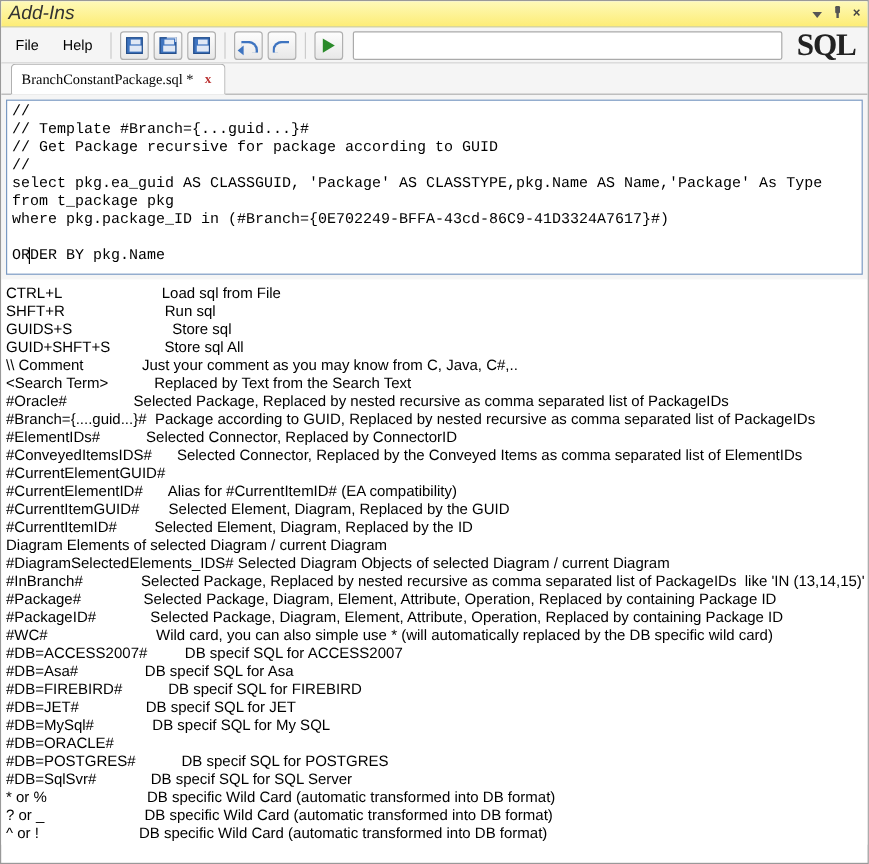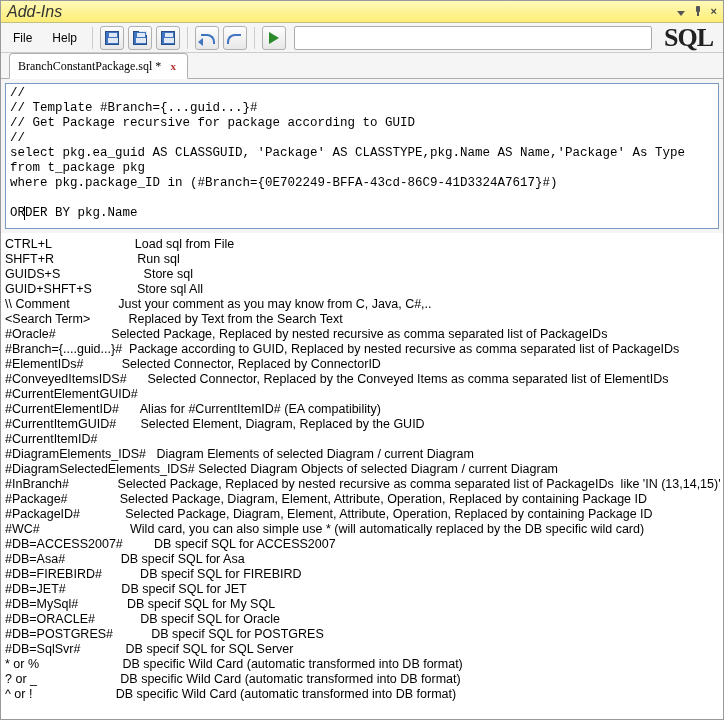--- a/index.html
+++ b/index.html
@@ -253,31 +253,31 @@
     <div class="help-row"><span class="help-key">GUID+SHFT+S             </span><span class="help-val">Store sql All</span></div>
     <div class="help-row"><span class="help-key">\\ Comment              </span><span class="help-val">Just your comment as you may know from C, Java, C#,..</span></div>
     <div class="help-row"><span class="help-key">&lt;Search Term&gt;           </span><span class="help-val">Replaced by Text from the Search Text</span></div>
     <div class="help-row"><span class="help-key">#Oracle#                </span><span class="help-val">Selected Package, Replaced by nested recursive as comma separated list of PackageIDs</span></div>
     <div class="help-row"><span class="help-key">#Branch={....guid...}#  </span><span class="help-val">Package according to GUID, Replaced by nested recursive as comma separated list of PackageIDs</span></div>
     <div class="help-row"><span class="help-key">#ElementIDs#           </span><span class="help-val">Selected Connector, Replaced by ConnectorID</span></div>
     <div class="help-row"><span class="help-key">#ConveyedItemsIDS#      </span><span class="help-val">Selected Connector, Replaced by the Conveyed Items as comma separated list of ElementIDs</span></div>
     <div class="help-row"><span class="help-key">#CurrentElementGUID#    </span></div>
     <div class="help-row"><span class="help-key">#CurrentElementID#      </span><span class="help-val">Alias for #CurrentItemID# (EA compatibility)</span></div>
     <div class="help-row"><span class="help-key">#CurrentItemGUID#       </span><span class="help-val">Selected Element, Diagram, Replaced by the GUID</span></div>
-    <div class="help-row"><span class="help-key">#CurrentItemID#         </span></div>
-    <div class="help-row"><span class="help-key">#DiagramElements_IDS#   </span><span class="help-val">Diagram Elements of selected Diagram / current Diagram</span></div>
+    <div class="help-row"><span class="help-key">#CurrentItemID#         </span><span class="help-val">Selected Element, Diagram, Replaced by the ID</span></div>
+    <div class="help-row"><span class="help-val">Diagram Elements of selected Diagram / current Diagram</span></div>
     <div class="help-row"><span class="help-key">#DiagramSelectedElements_IDS# </span><span class="help-val">Selected Diagram Objects of selected Diagram / current Diagram</span></div>
     <div class="help-row"><span class="help-key">#InBranch#              </span><span class="help-val">Selected Package, Replaced by nested recursive as comma separated list of PackageIDs  like 'IN (13,14,15)'</span></div>
     <div class="help-row"><span class="help-key">#Package#               </span><span class="help-val">Selected Package, Diagram, Element, Attribute, Operation, Replaced by containing Package ID</span></div>
     <div class="help-row"><span class="help-key">#PackageID#             </span><span class="help-val">Selected Package, Diagram, Element, Attribute, Operation, Replaced by containing Package ID</span></div>
     <div class="help-row"><span class="help-key">#WC#                    </span><span class="help-val">      Wild card, you can also simple use * (will automatically replaced by the DB specific wild card)</span></div>
     <div class="help-row"><span class="help-key">#DB=ACCESS2007#         </span><span class="help-val">DB specif SQL for ACCESS2007</span></div>
     <div class="help-row"><span class="help-key">#DB=Asa#                </span><span class="help-val">DB specif SQL for Asa</span></div>
     <div class="help-row"><span class="help-key">#DB=FIREBIRD#           </span><span class="help-val">DB specif SQL for FIREBIRD</span></div>
     <div class="help-row"><span class="help-key">#DB=JET#                </span><span class="help-val">DB specif SQL for JET</span></div>
     <div class="help-row"><span class="help-key">#DB=MySql#              </span><span class="help-val">DB specif SQL for My SQL</span></div>
-    <div class="help-row"><span class="help-key">#DB=ORACLE#             </span><span class="help-val">DB specif SQL for Oracle</span></div>
+    <div class="help-row"><span class="help-key">#DB=ORACLE#             </span></div>
     <div class="help-row"><span class="help-key">#DB=POSTGRES#           </span><span class="help-val">DB specif SQL for POSTGRES</span></div>
     <div class="help-row"><span class="help-key">#DB=SqlSvr#             </span><span class="help-val">DB specif SQL for SQL Server</span></div>
     <div class="help-row"><span class="help-key">* or %                  </span><span class="help-val">      DB specific Wild Card (automatic transformed into DB format)</span></div>
     <div class="help-row"><span class="help-key">? or _                  </span><span class="help-val">      DB specific Wild Card (automatic transformed into DB format)</span></div>
     <div class="help-row"><span class="help-key">^ or !                  </span><span class="help-val">      DB specific Wild Card (automatic transformed into DB format)</span></div>
   </div>
 
 </body></html>

